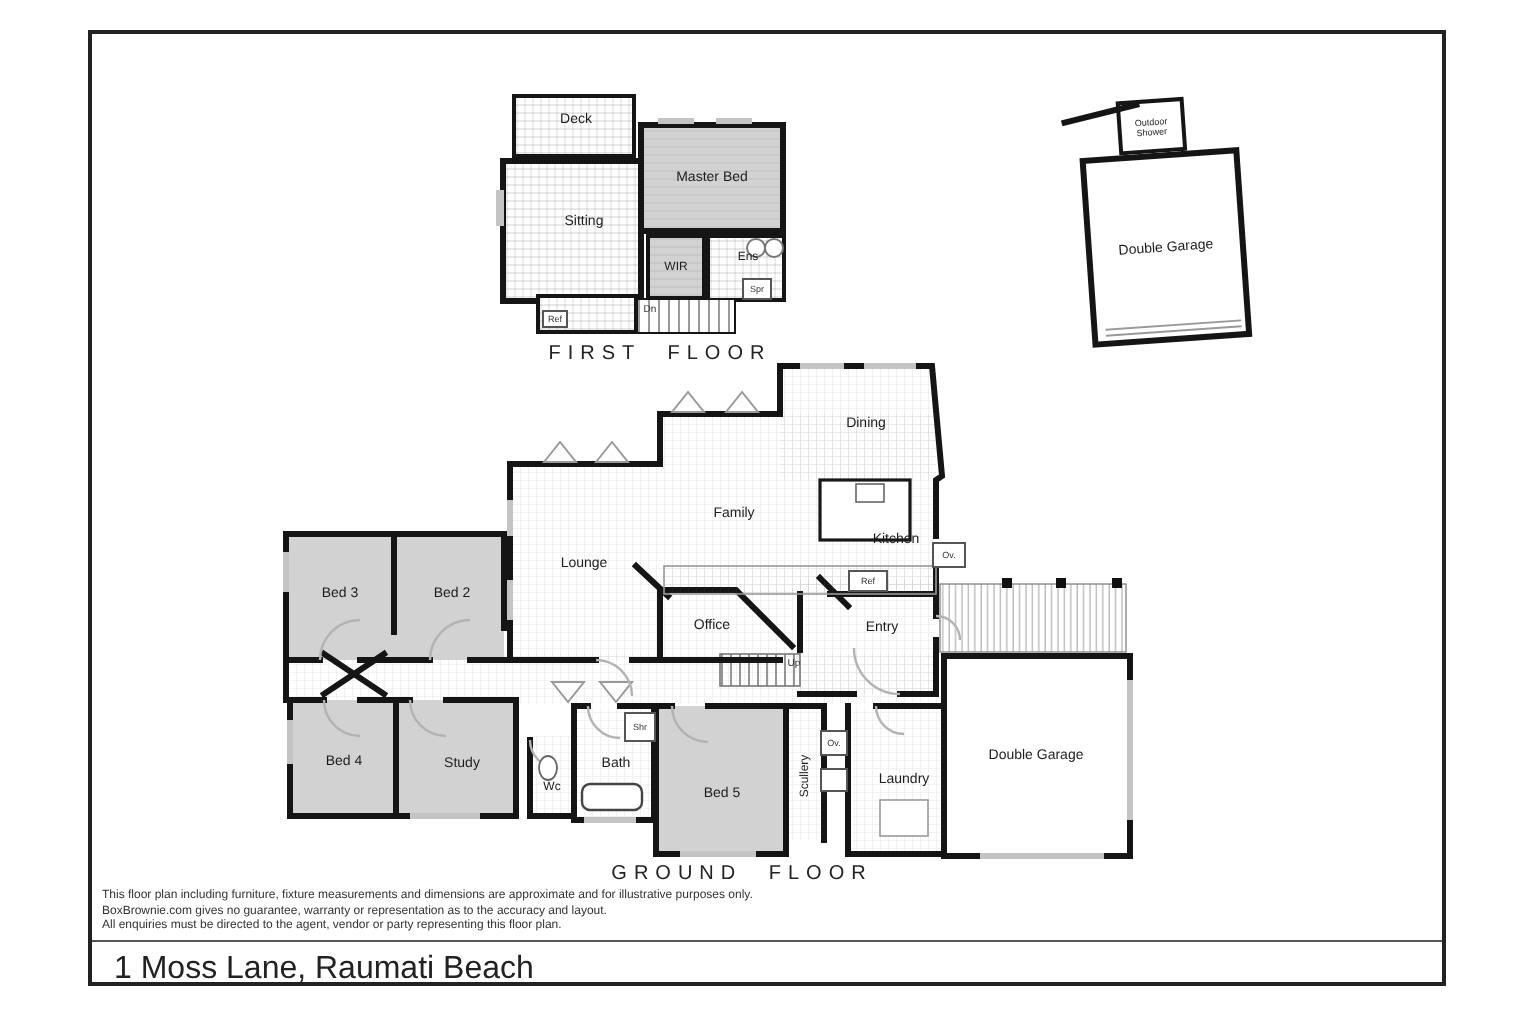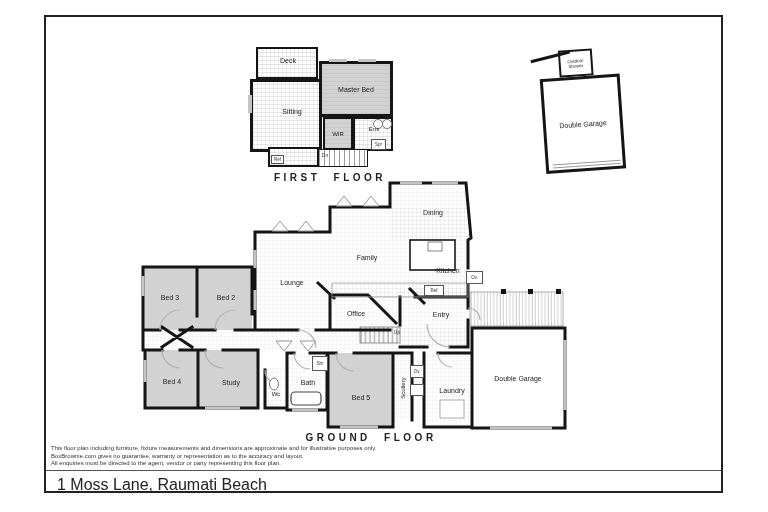--- a/index.html
+++ b/index.html
@@ -18,21 +18,21 @@
   .gray{background-color:#d2d2d2;background-image:
     repeating-linear-gradient(0deg, rgba(90,90,90,.08) 0 1px, transparent 1px 4px);}
   .stairs{background-color:#fff;background-image:
     repeating-linear-gradient(90deg,#9a9a9a 0 1px, transparent 1px 5px);}
   .w3{border:3px solid #151515;}
   .w2{border:2px solid #151515;}
   
   .l{position:absolute;transform:translate(-50%,-50%);font-size:7px;color:#1c1c1c;
      white-space:nowrap;z-index:9;}
   .tiny{font-size:5px;color:#333;}
-  .title{font-size:10px;letter-spacing:3.5px;word-spacing:7px;color:#222;font-weight:bold;}
+  .title{font-size:10px;letter-spacing:3.5px;word-spacing:7px;color:#222;}
   .vert{writing-mode:vertical-rl;transform:translate(-50%,-50%) rotate(180deg);font-size:6px;}
   .minibox{position:absolute;box-sizing:border-box;border:1px solid #555;background:#fff;z-index:6;
      display:flex;align-items:center;justify-content:center;font-size:4.5px;color:#333;}
   .post{position:absolute;width:5px;height:5px;background:#111;z-index:6;}
   .circle{position:absolute;border:1px solid #777;border-radius:50%;background:#fff;z-index:6;}
   svg{position:absolute;left:0;top:0;z-index:3;}
   .room{z-index:4;}
   #garage-rot{left:540px;top:42px;width:120px;height:135px;transform:rotate(-4deg);z-index:4;}
 </style>
 </head>

